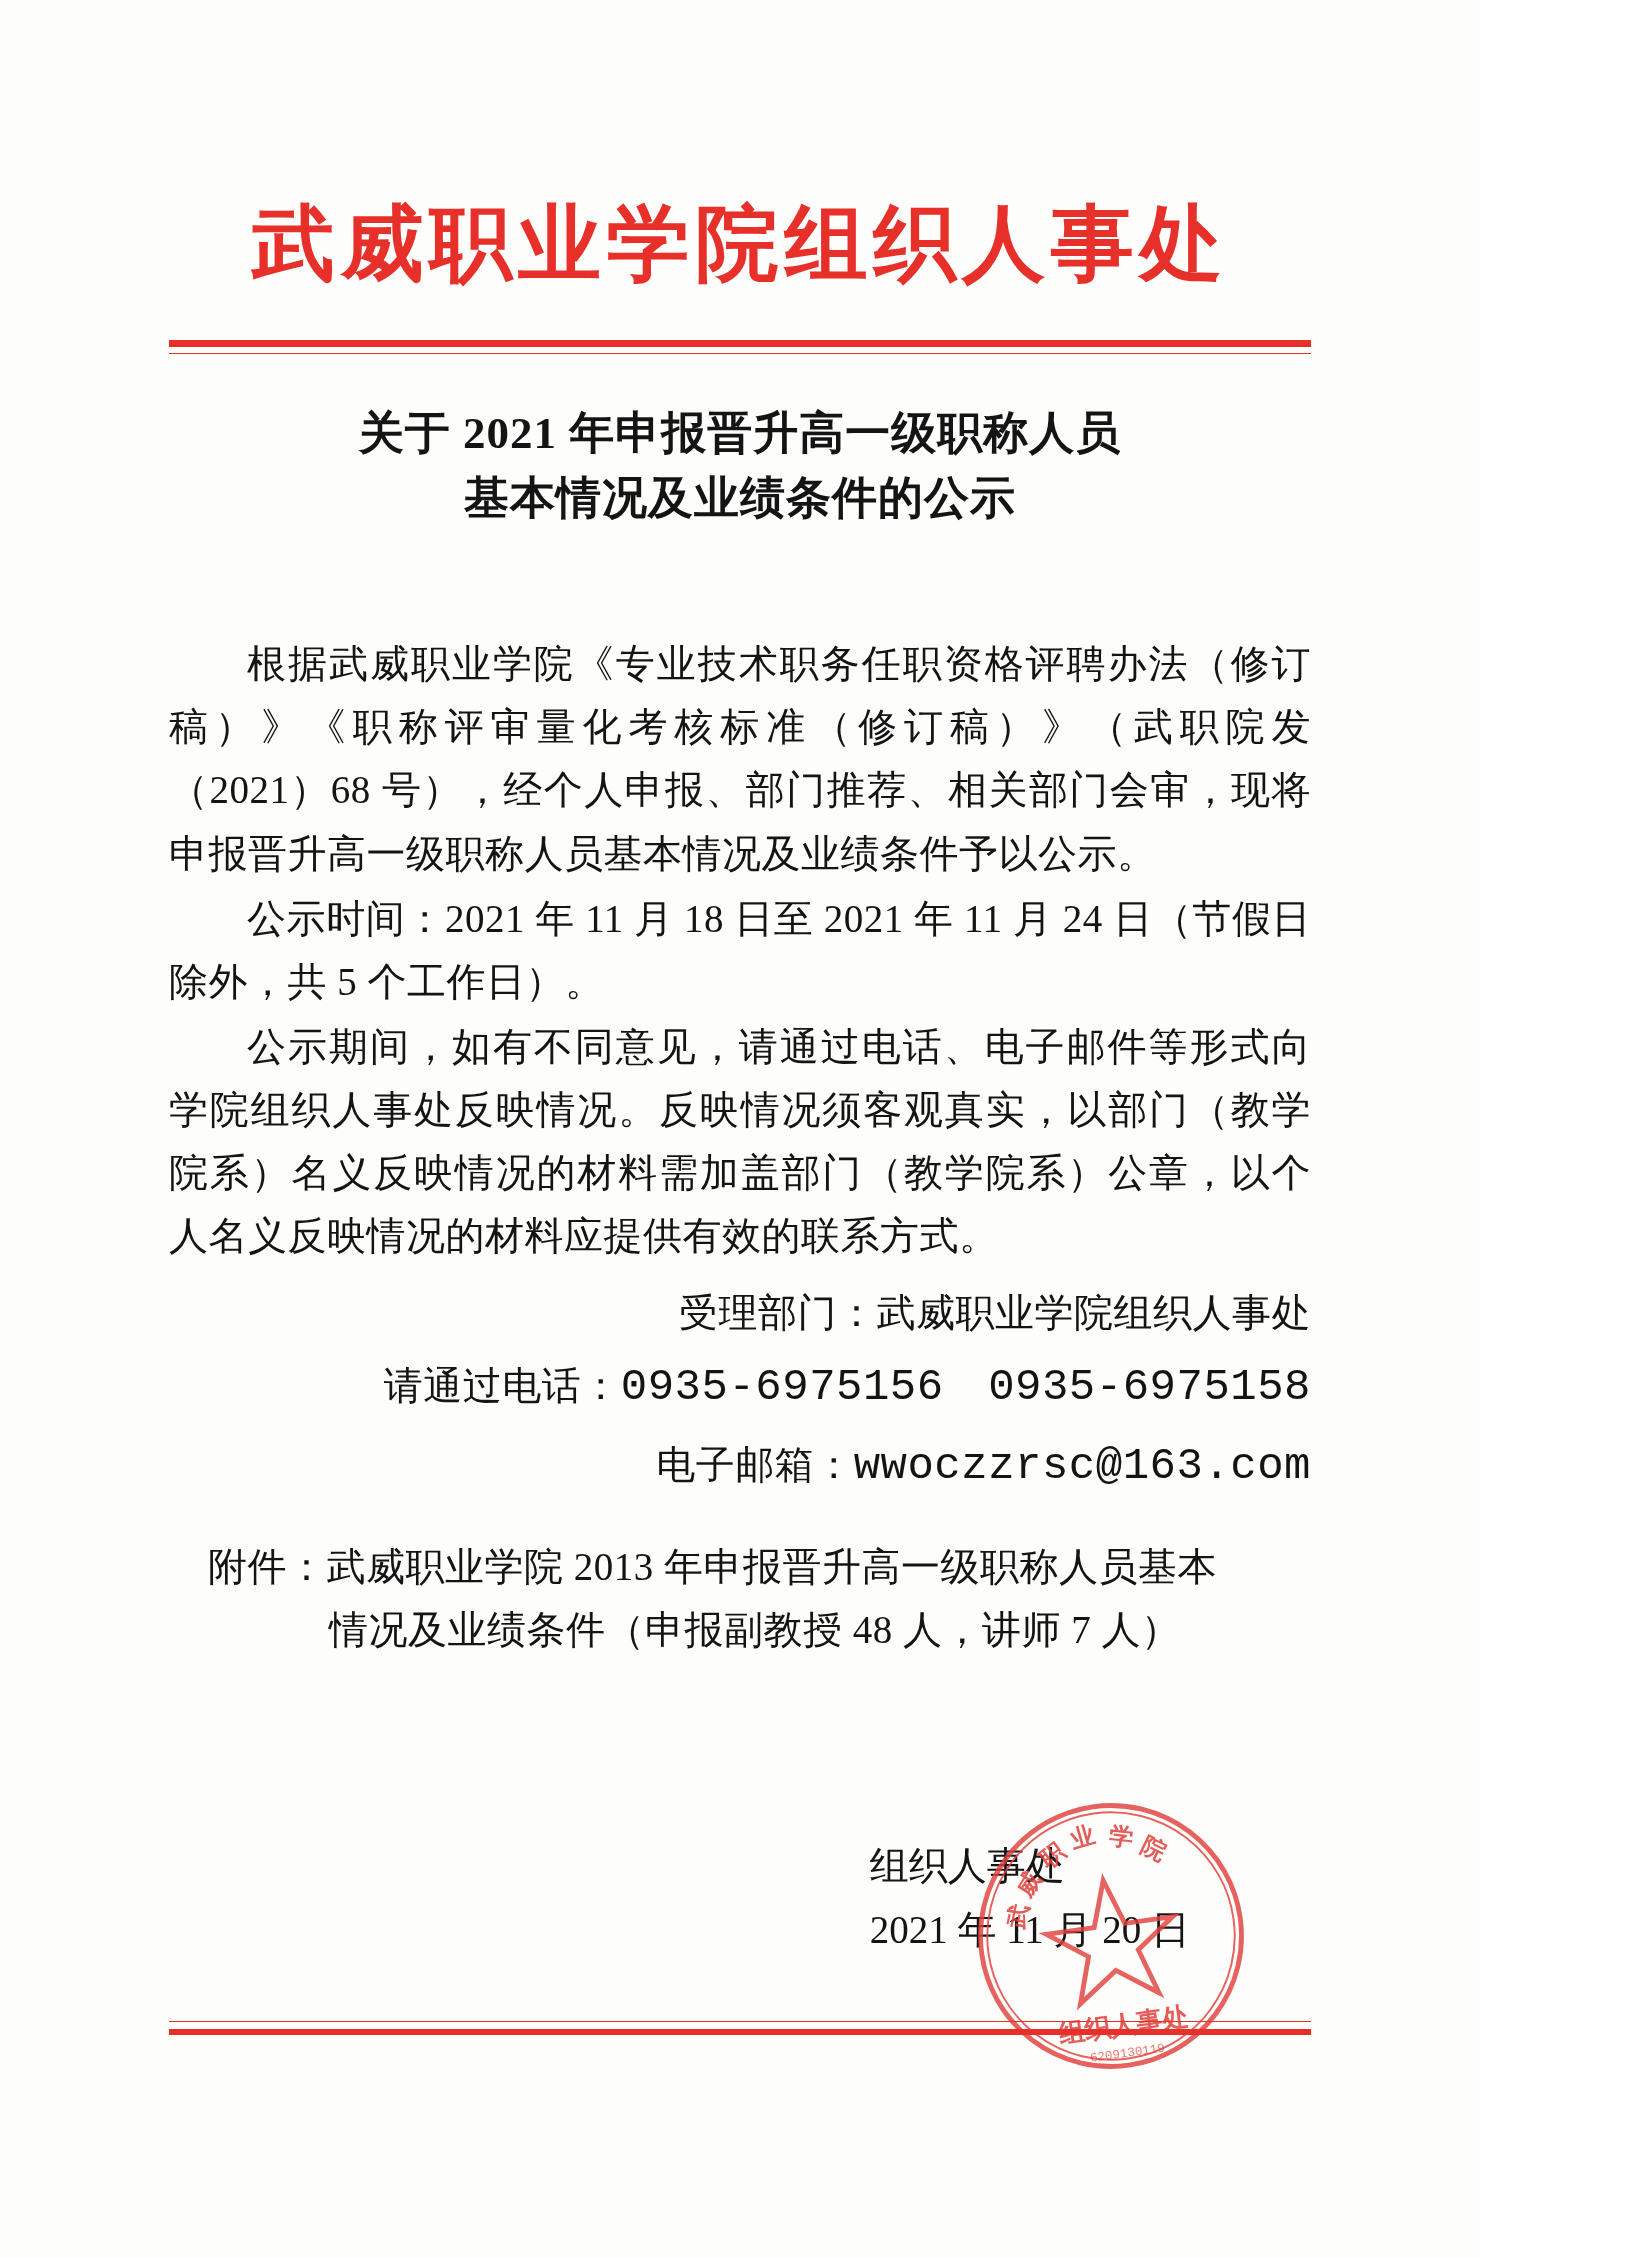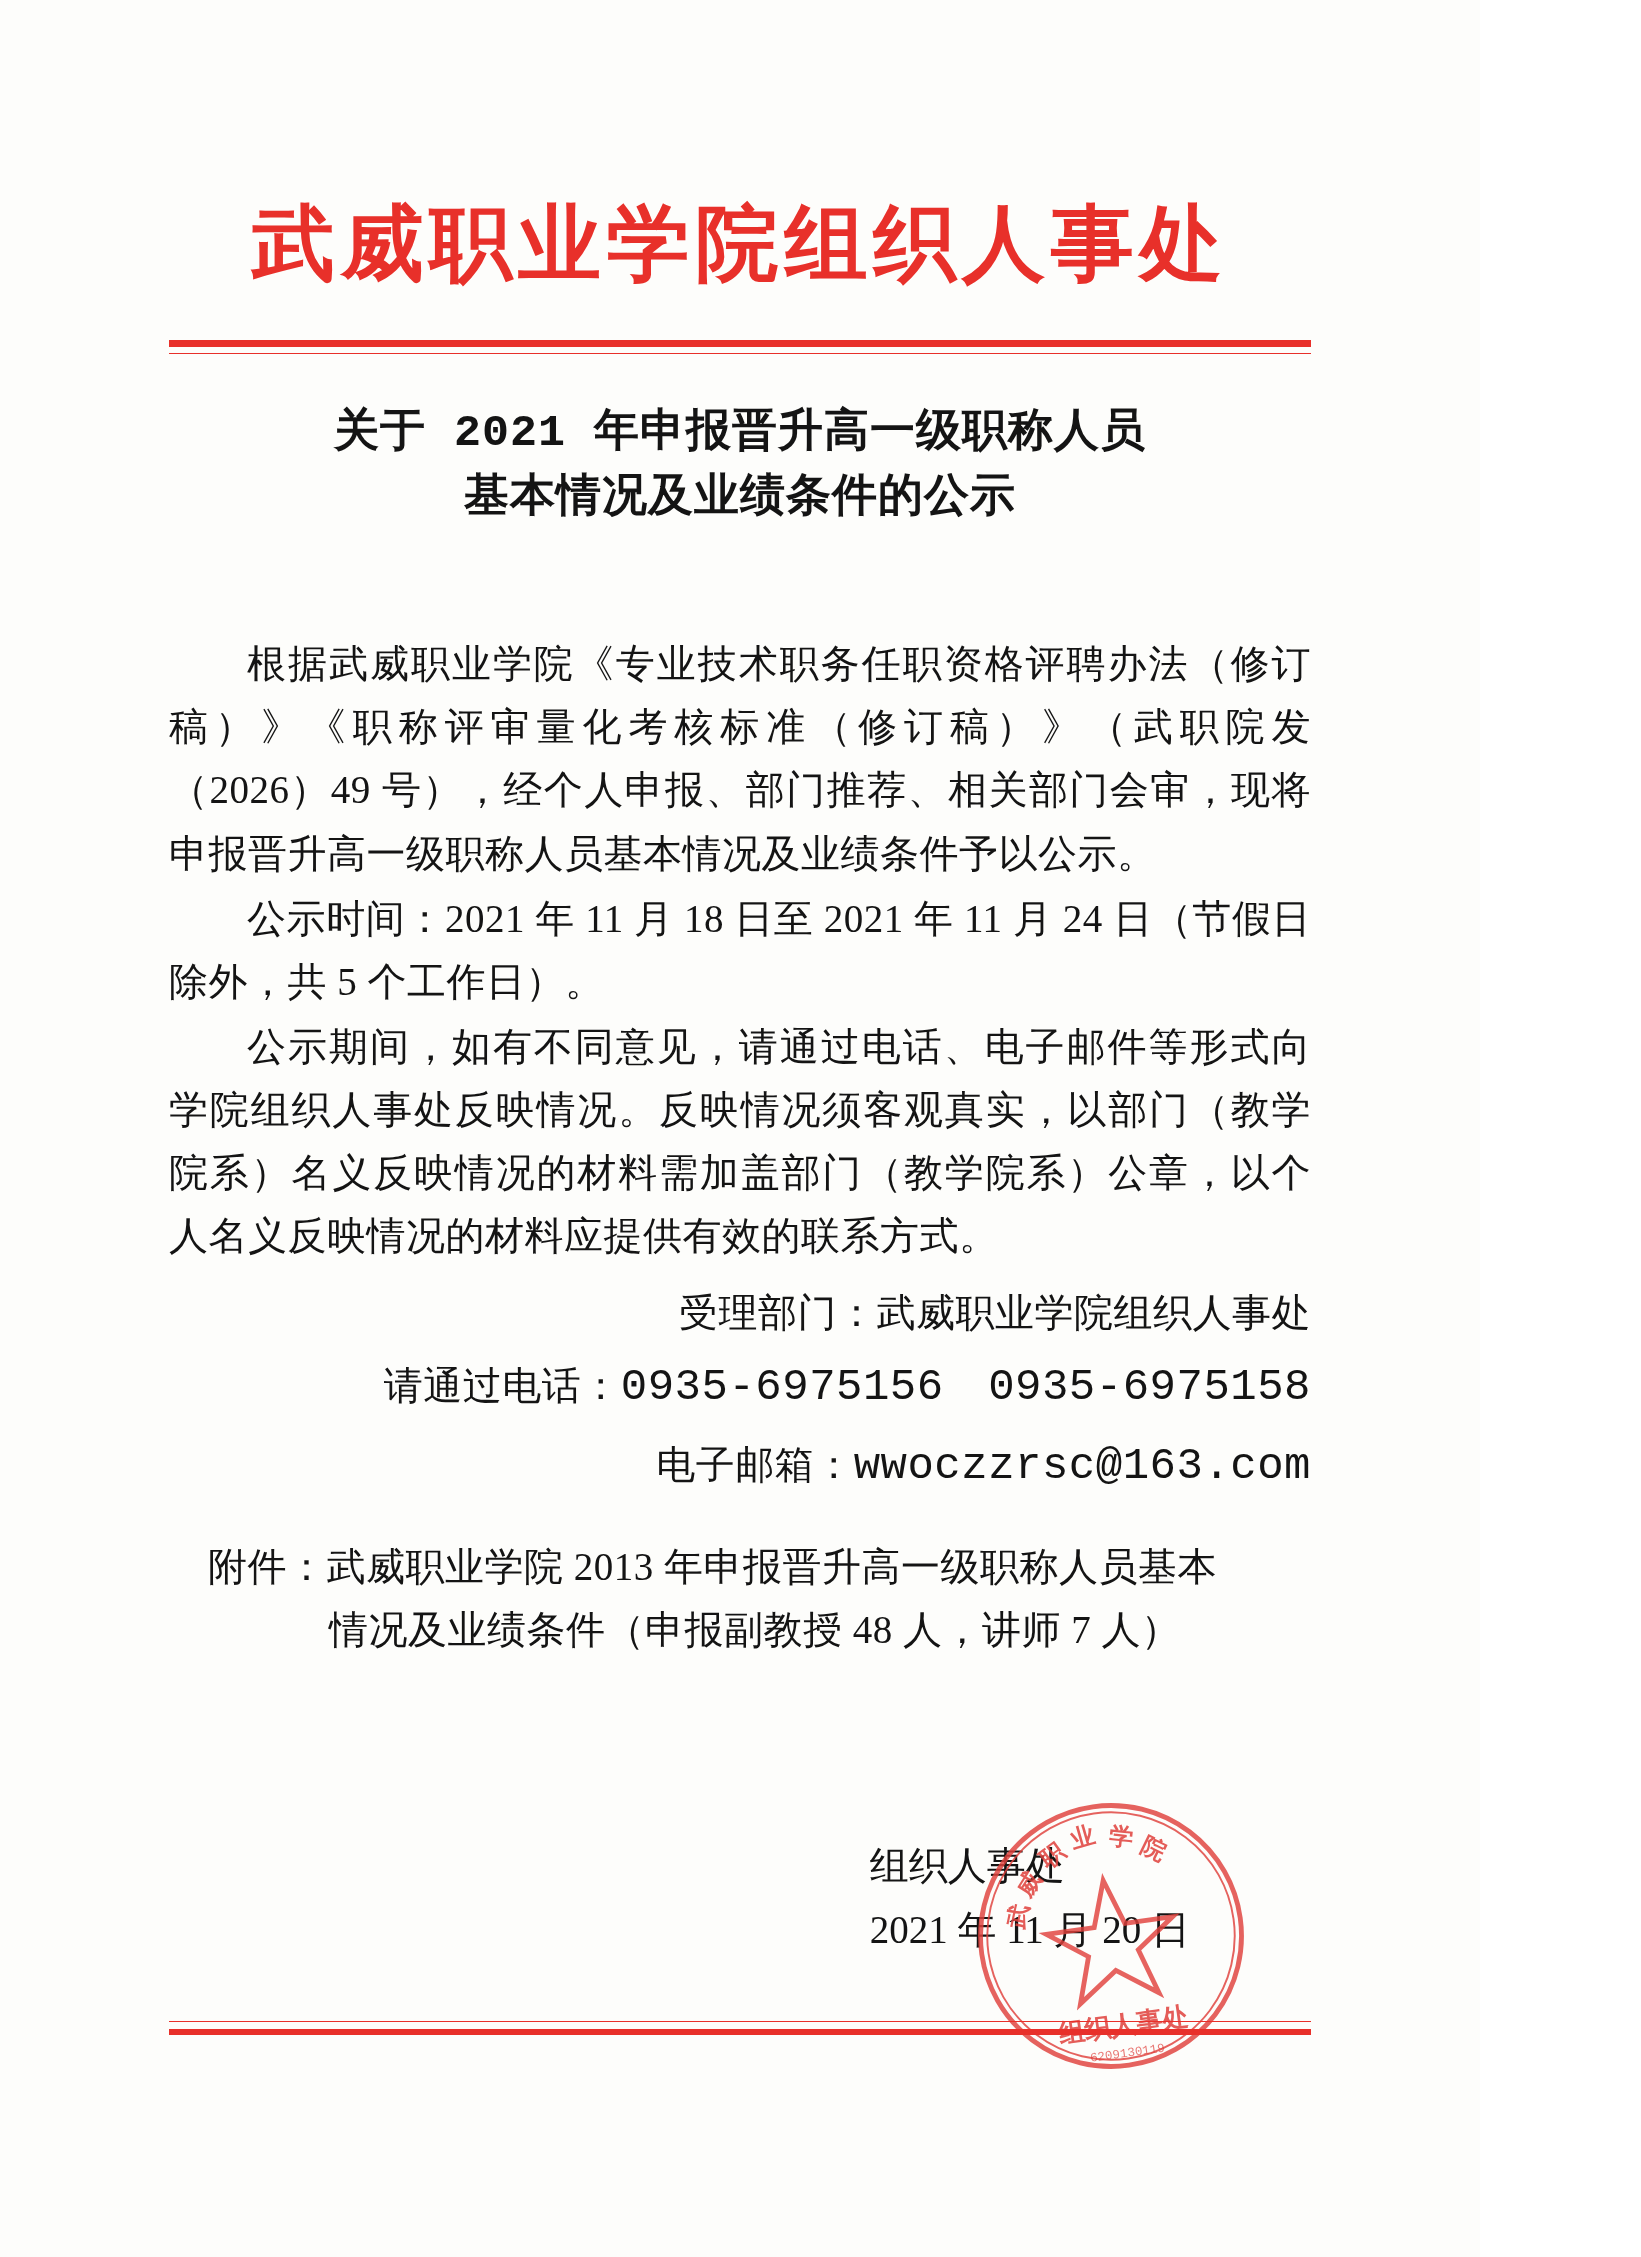--- a/index.html
+++ b/index.html
@@ -60,21 +60,21 @@
     margin-top: 5.8px;
   }
 
   
   .doc-title {
     position: absolute;
     left: 232px;
     right: 232px;
     top: 401px;
     text-align: center;
-    font-family: Liberation Mono, monospace;
+    font-family: Liberation Serif, serif;
     font-weight: 700;
     font-size: 45px;
     line-height: 1.45;
     letter-spacing: 1px;
     color: #141414;
   }
   .doc-title .line2 { display: block; }
 
   
   .body-block {
@@ -175,21 +175,21 @@
     <div class="rule-thin"></div>
   </div>
 
   <div class="doc-title">
     <span>关于 2021 年申报晋升高一级职称人员</span>
     <span class="line2">基本情况及业绩条件的公示</span>
   </div>
 
   <div class="body-block">
 
-    <p class="para">根据武威职业学院《专业技术职务任职资格评聘办法（修订稿）》《职称评审量化考核标准（修订稿）》（武职院发（2026）49 号），经个人申报、部门推荐、相关部门会审，现将申报晋升高一级职称人员基本情况及业绩条件予以公示。</p>
+    <p class="para">根据武威职业学院《专业技术职务任职资格评聘办法（修订稿）》《职称评审量化考核标准（修订稿）》（武职院发（2021）68 号），经个人申报、部门推荐、相关部门会审，现将申报晋升高一级职称人员基本情况及业绩条件予以公示。</p>
     <p class="para">公示时间：2021 年 11 月 18 日至 2021 年 11 月 24 日（节假日除外，共 5 个工作日）。</p>
     <p class="para">公示期间，如有不同意见，请通过电话、电子邮件等形式向学院组织人事处反映情况。反映情况须客观真实，以部门（教学院系）名义反映情况的材料需加盖部门（教学院系）公章，以个人名义反映情况的材料应提供有效的联系方式。</p>
 
     <div class="contact-block">
       <p class="contact-line">
         <span>受理部门：</span><span>武威职业学院组织人事处</span>
       </p>
       <p class="contact-line">
         <span>请通过电话：</span><span class="mono">0935-6975156　0935-6975158</span>
       </p>

